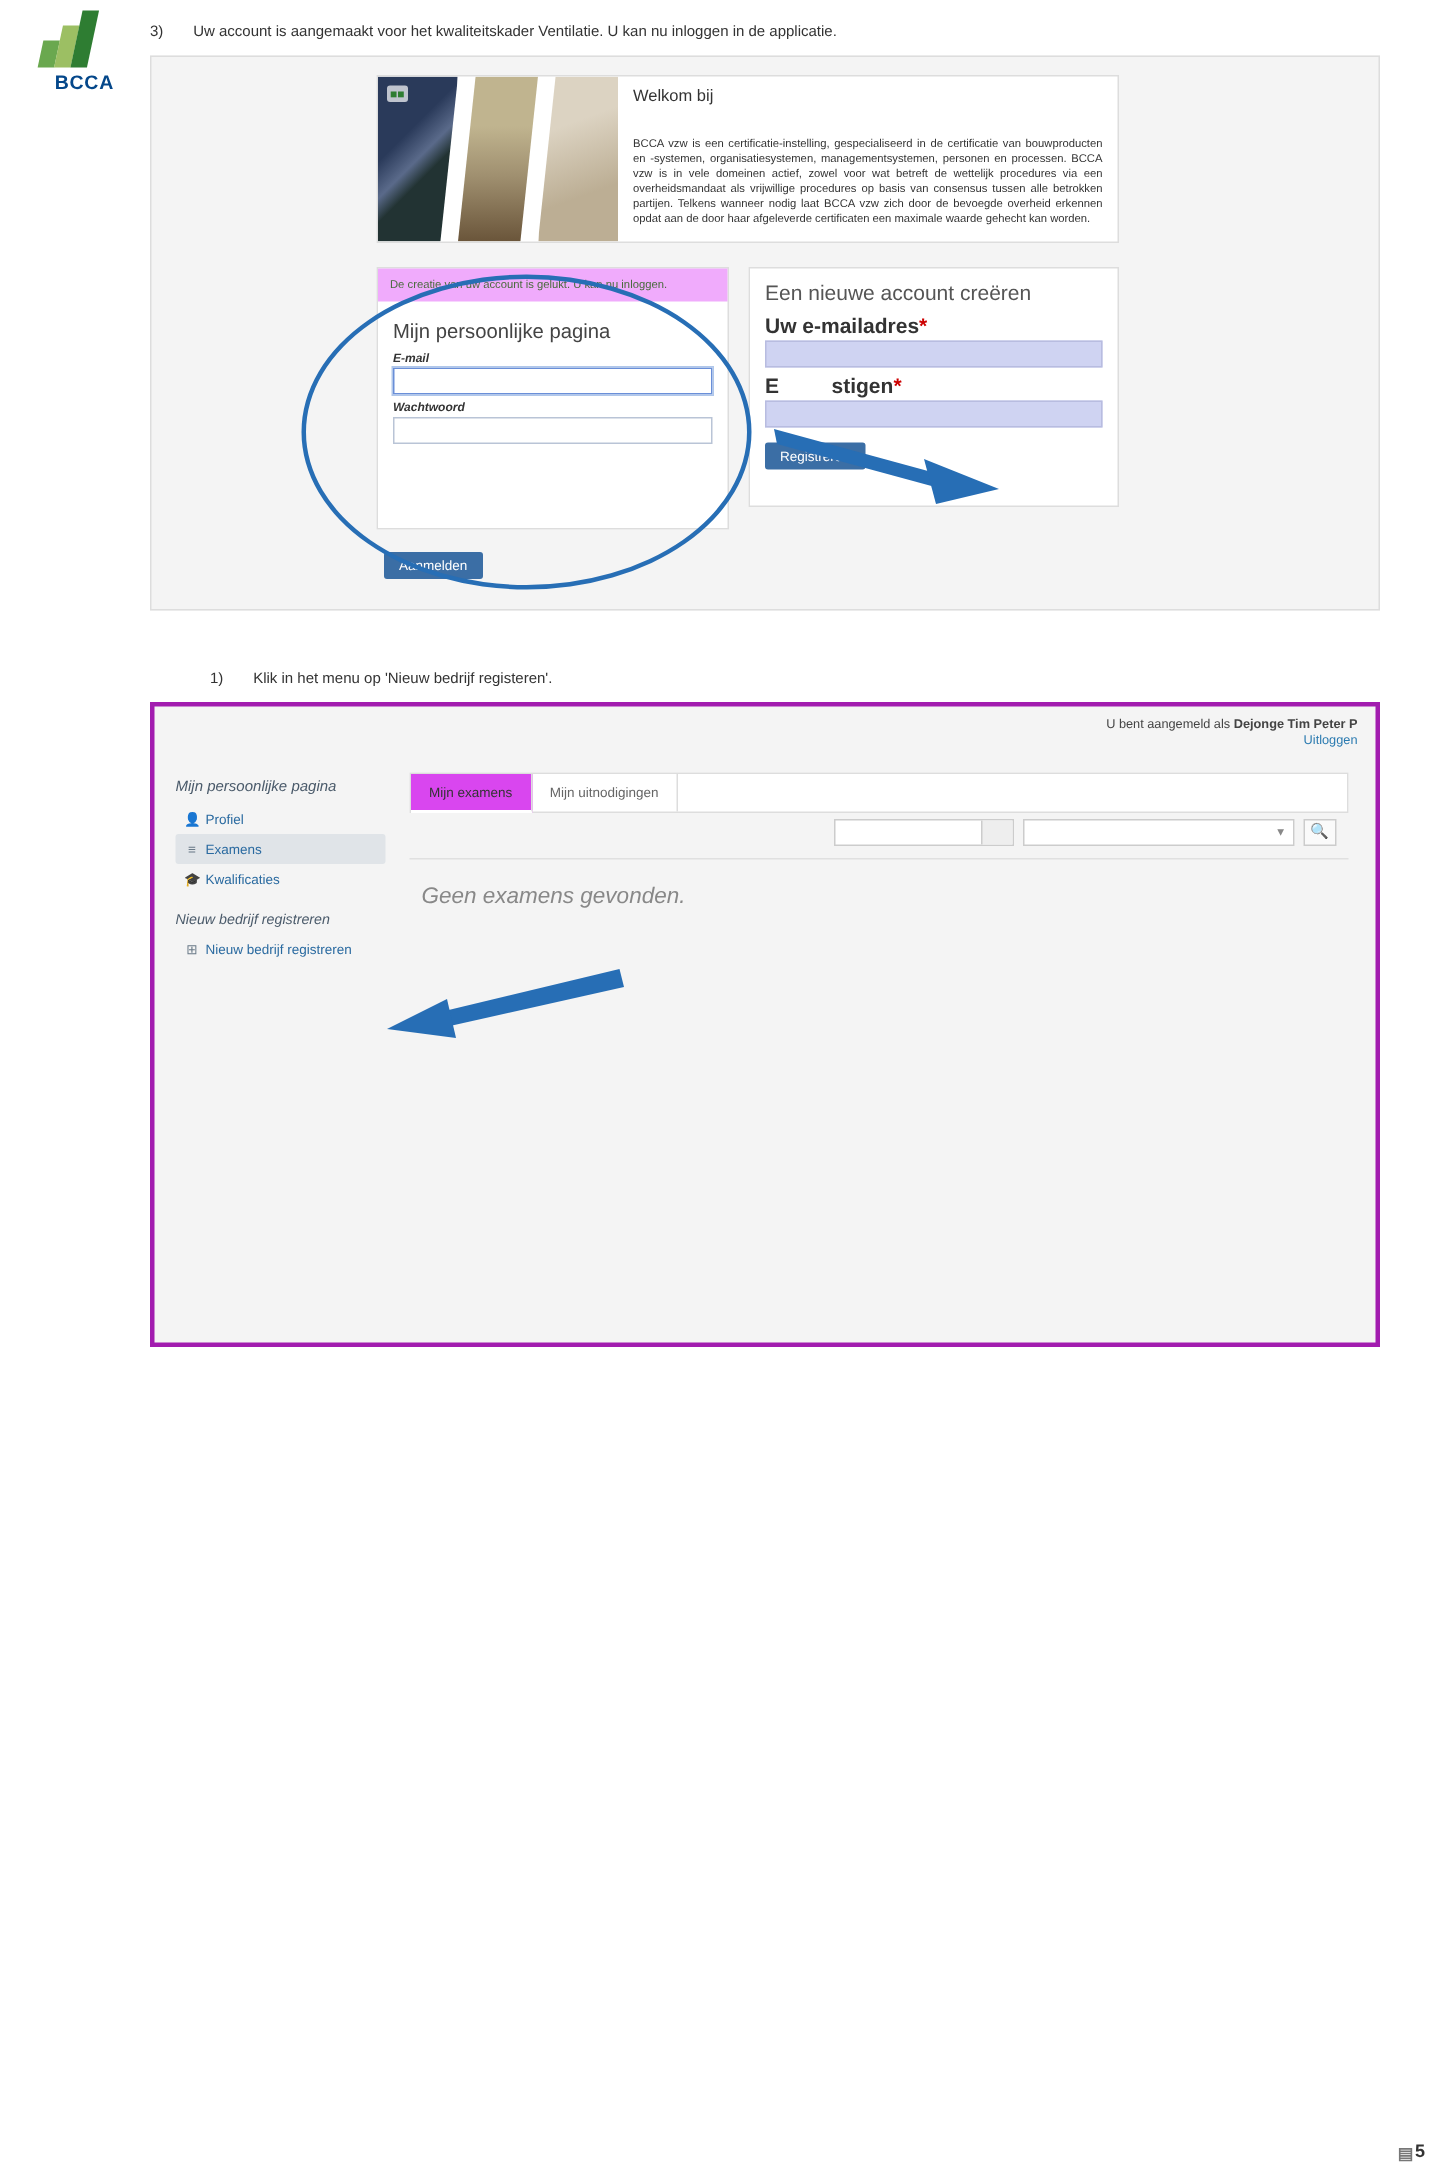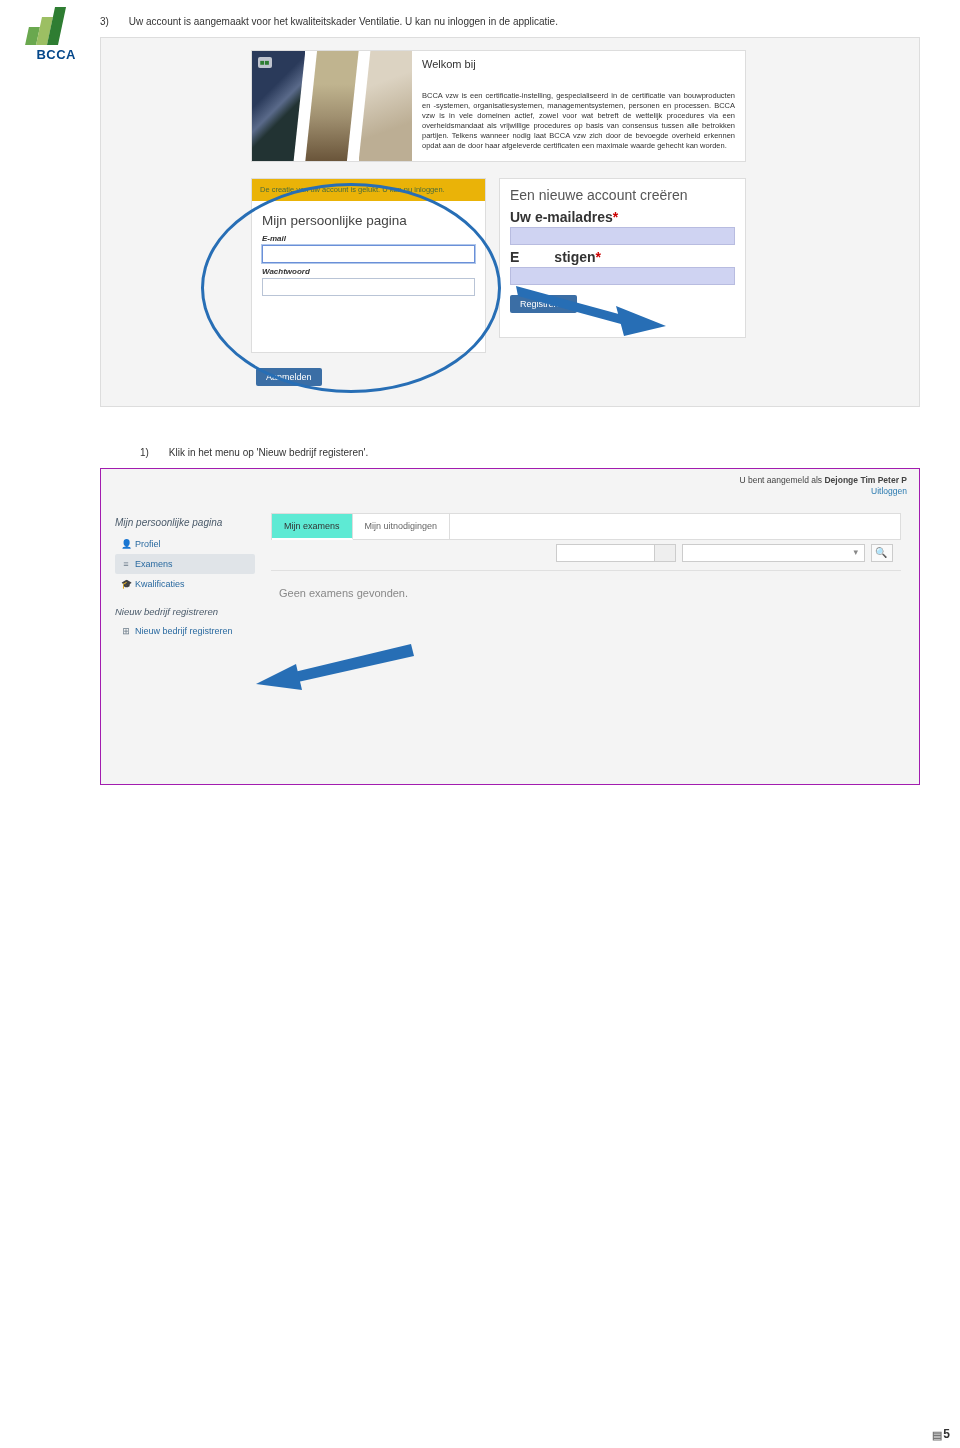--- a/index.html
+++ b/index.html
@@ -22,21 +22,21 @@
   .welcome-img { width: 160px; display: flex; }
   .wi-seg { flex: 1; position: relative; overflow: hidden; }
   .wi-seg:nth-child(1) { background: linear-gradient(135deg,#2a3a5a 35%,#5a6a8a 50%,#233 60%); clip-path: polygon(0 0,100% 0,78% 100%,0 100%); }
   .wi-seg:nth-child(2) { background: linear-gradient(180deg,#c0b48f 30%,#a09070 60%,#6a553a 100%); clip-path: polygon(22% 0,100% 0,78% 100%,0 100%); }
   .wi-seg:nth-child(3) { background: linear-gradient(160deg,#dcd3c2 30%,#bcae94 70%); clip-path: polygon(22% 0,100% 0,100% 100%,0 100%); }
   .wi-logo { position: absolute; left: 6px; top: 6px; font-size: 8px; font-weight: bold; color: #2e7d32; background: rgba(255,255,255,0.7); padding: 1px 2px; border-radius: 2px; }
   .welcome-text { flex: 1; padding: 6px 10px; font-size: 7.5px; line-height: 1.35; text-align: justify; }
   .welcome-title { font-size: 11px; margin-bottom: 19px; }
 
   .login-card { position: absolute; left: 150px; top: 140px; width: 235px; height: 175px; background: #fff; border: 1px solid #ddd; }
-  .success-banner { background: #eab308; color: #3c6; color: #486b3c; font-size: 7.5px; padding: 6px 8px; line-height: 1.3; }
+  .success-banner { background: #f0abfc; color: #3c6; color: #486b3c; font-size: 7.5px; padding: 6px 8px; line-height: 1.3; }
   .login-body { padding: 8px 10px; }
   .login-heading { font-size: 13.5px; color: #444; margin: 4px 0 6px; font-weight: normal; }
   .login-label { font-size: 8px; font-weight: bold; color: #333; margin-top: 4px; display: block; font-style: italic; }
   .login-input { width: 100%; height: 18px; border: 1px solid #b9c4d6; background: #fff; margin-top: 2px; }
   .login-input.focus { border-color: #6a8fd8; outline: 1px solid #b0c7ea; }
   .login-btn { position: absolute; left: 155px; top: 330px; background: #3b6ea5; color: #fff; font-size: 9px; padding: 4px 10px; border: none; border-radius: 2px; }
 
   .register-card { position: absolute; left: 398px; top: 140px; width: 247px; height: 160px; background: #fff; border: 1px solid #ddd; padding: 8px 10px; }
   .reg-heading { font-size: 14px; color: #555; margin-bottom: 6px; font-weight: normal; }
   .reg-label { font-size: 14px; color: #333; font-weight: bold; margin-top: 4px; display: block; }
@@ -46,46 +46,46 @@
 
   .ellipse { position: absolute; border: 3.5px solid #276eb5; border-radius: 50%; background: transparent; pointer-events: none; }
   .ellipse.e1 { left: 100px; top: 145px; width: 300px; height: 210px; }
 
   .arrow { position: absolute; pointer-events: none; }
   .arrow svg { display: block; }
 
   .section-heading { color: #1f63a8; font-size: 26px; font-weight: normal; margin: 50px 0 18px 0; }
   .sh-num { display: inline-block; width: 46px; }
 
-  .screenshot2 { background: #f4f4f4; border: 1px solid #a21caf; height: 317px; position: relative; overflow: hidden; margin-top: 10px; padding-left: 24px; }
+  .screenshot2 { background: #f4f4f4; border: 3px solid #a21caf; height: 430px; position: relative; overflow: hidden; margin-top: 10px; padding-left: 24px; }
   .ss2-topbar { position: absolute; right: 12px; top: 6px; text-align: right; font-size: 8.5px; color: #444; line-height: 1.35; }
   .ss2-topbar .logout { color: #2a7ab0; }
 
   .ss2-sidebar { position: absolute; left: 14px; top: 48px; width: 140px; }
   .ss2-sbtitle { font-style: italic; font-size: 10px; color: #4a5a6a; margin-bottom: 6px; }
   .ss2-sbitem { font-size: 9px; color: #2a6aa0; padding: 5px 6px; display: flex; align-items: center; gap: 4px; }
   .ss2-sbitem.active { background: #e0e4e8; border-radius: 2px; }
   .ss2-glyph { width: 10px; display: inline-block; text-align: center; color: #6a7a88; }
   .ss2-sbgroup { font-style: italic; font-size: 9.5px; color: #4a5a6a; margin: 12px 0 4px; }
 
   .ss2-main { position: absolute; left: 170px; top: 44px; right: 18px; }
   .ss2-tabs { background: #fff; border: 1px solid #ddd; display: flex; font-size: 9px; }
   .ss2-tab { padding: 7px 12px; border-right: 1px solid #ddd; color: #666; }
-  .ss2-tab.active { background: #5eead4; color: #333; border-bottom: 2px solid #fff; margin-bottom: -1px; }
+  .ss2-tab.active { background: #d946ef; color: #333; border-bottom: 2px solid #fff; margin-bottom: -1px; }
   .ss2-thead { display: flex; padding: 10px 8px 6px; font-size: 8.5px; font-weight: bold; color: #444; border-bottom: 1px solid #e0e0e0; }
   .ss2-th { flex: 1; }
   .ss2-filter-row { display: flex; padding: 4px 8px 8px; gap: 6px; align-items: center; border-bottom: 1px solid #e0e0e0; }
   .ss2-fspace { flex: 3; }
   .ss2-fdate { width: 120px; height: 18px; border: 1px solid #ccc; background: #fff; position: relative; }
   .ss2-fdate::after { content: ""; position: absolute; right: 0; top: 0; width: 20px; height: 100%; background: #eee; border-left: 1px solid #ccc; }
   .ss2-fdate .cal { position: absolute; right: 5px; top: 3px; font-size: 9px; color: #666; }
   .ss2-fsel { flex: 2; height: 18px; border: 1px solid #ccc; background: #fff; position: relative; }
   .ss2-fsel::after { content: "▾"; position: absolute; right: 6px; top: 2px; font-size: 9px; color: #888; }
   .ss2-fbtn { width: 22px; height: 18px; border: 1px solid #ccc; background: #fafafa; font-size: 10px; color: #666; text-align: center; line-height: 16px; }
-  .ss2-empty { color: #888; font-size: 11px; padding: 16px 8px; }
+  .ss2-empty { font-style: italic; color: #888; font-size: 15px; padding: 16px 8px; }
 
   .page-num { position: absolute; right: 10px; bottom: 6px; font-size: 12px; font-weight: bold; }
   .page-num .ico { color: #777; font-size: 11px; vertical-align: -1px; margin-right: 1px; }
 </style>
 </head>
 <body>
 
 <div class="page">
 
   <div class="logo-block">

